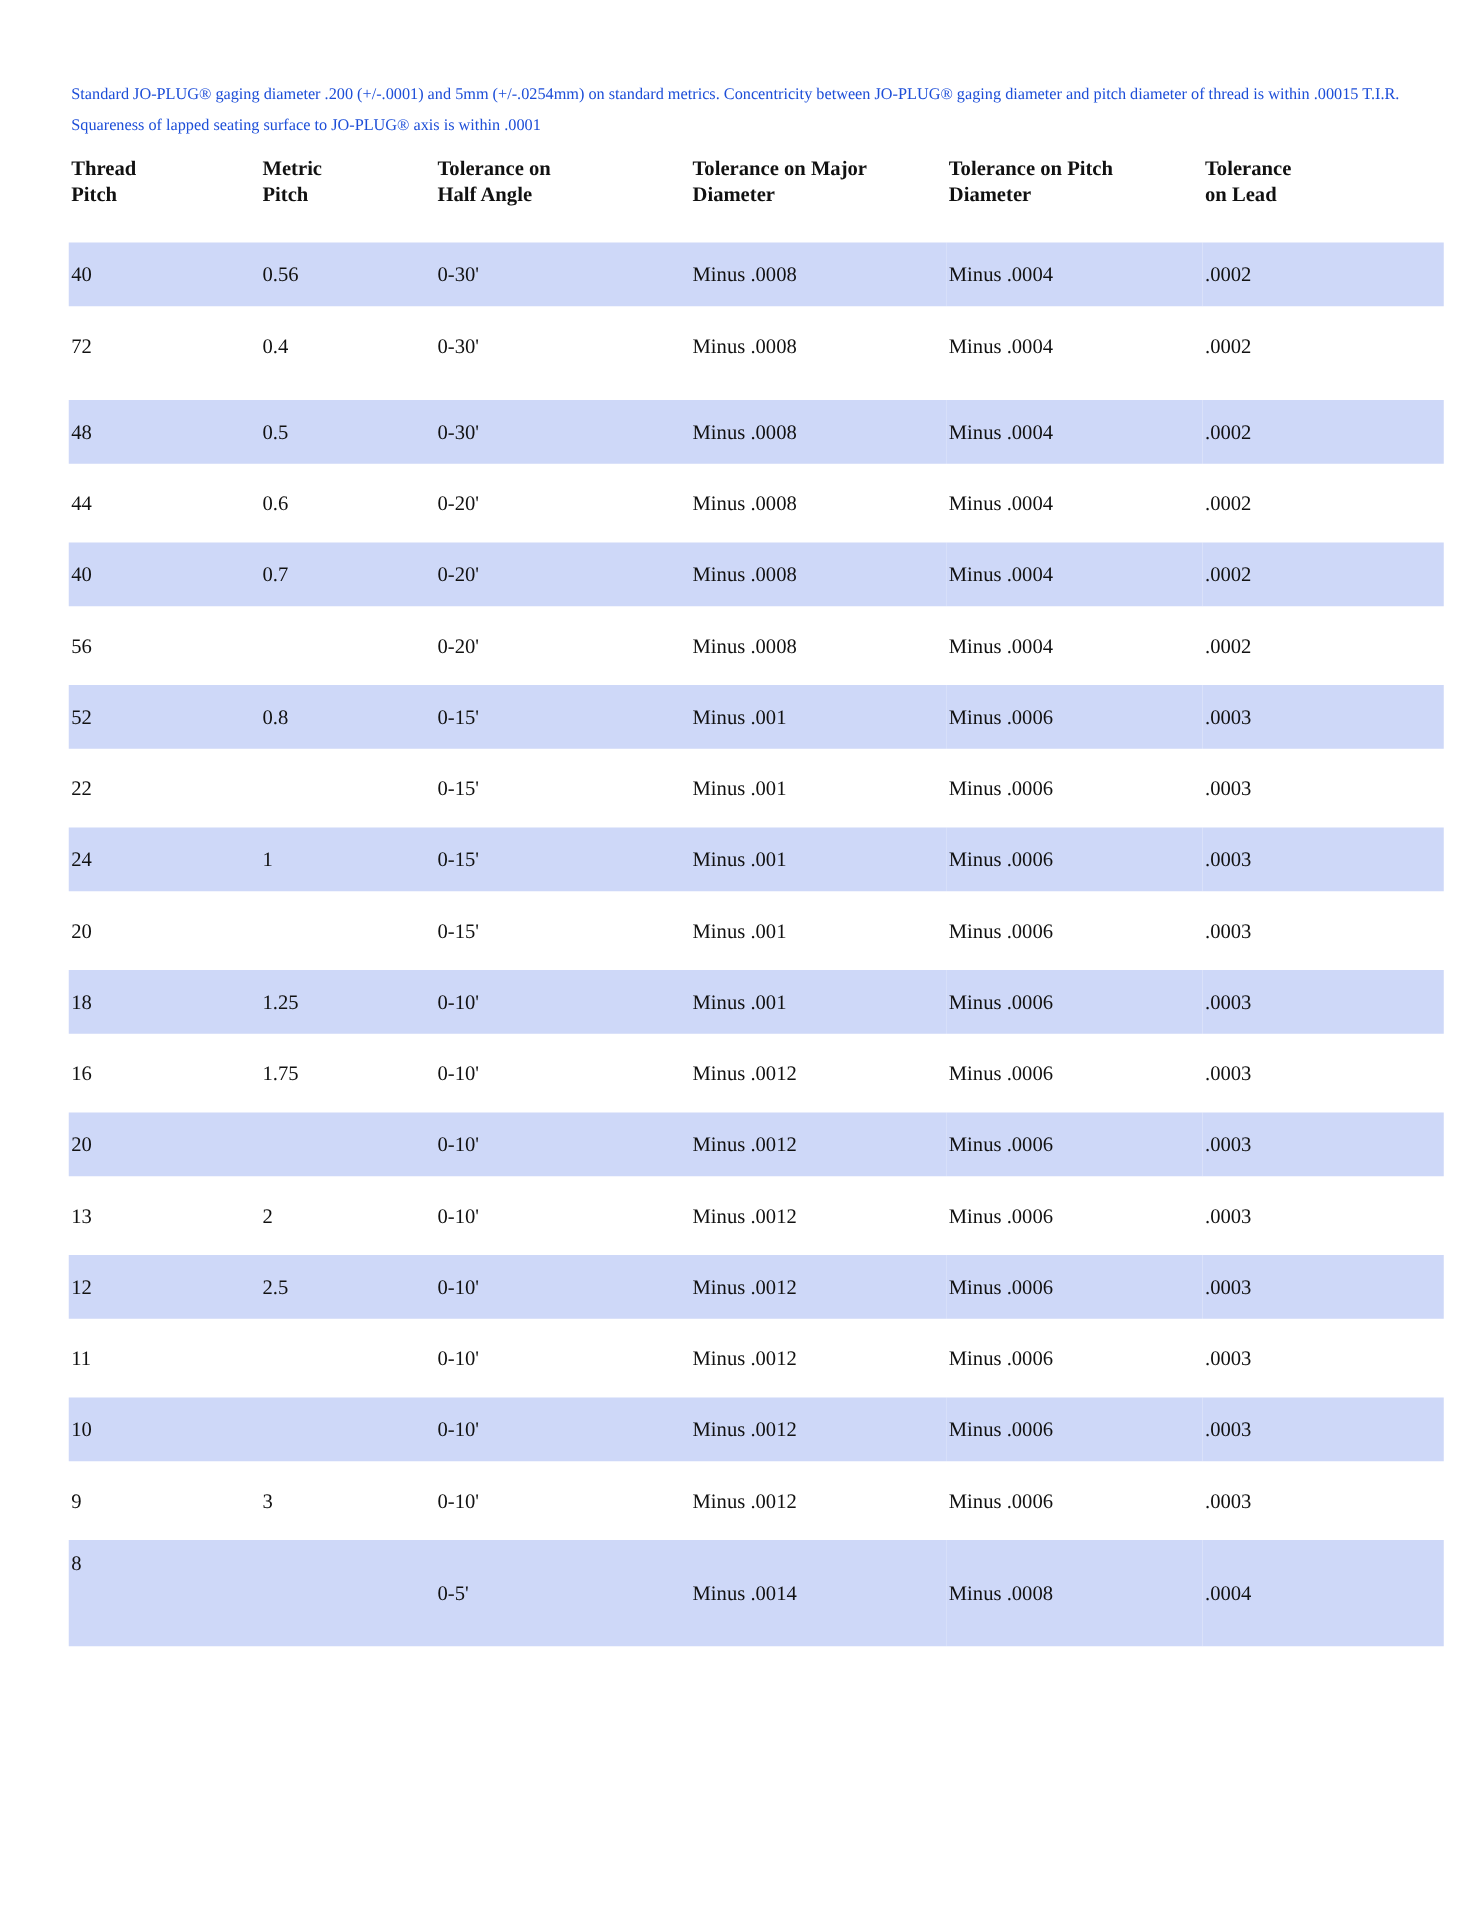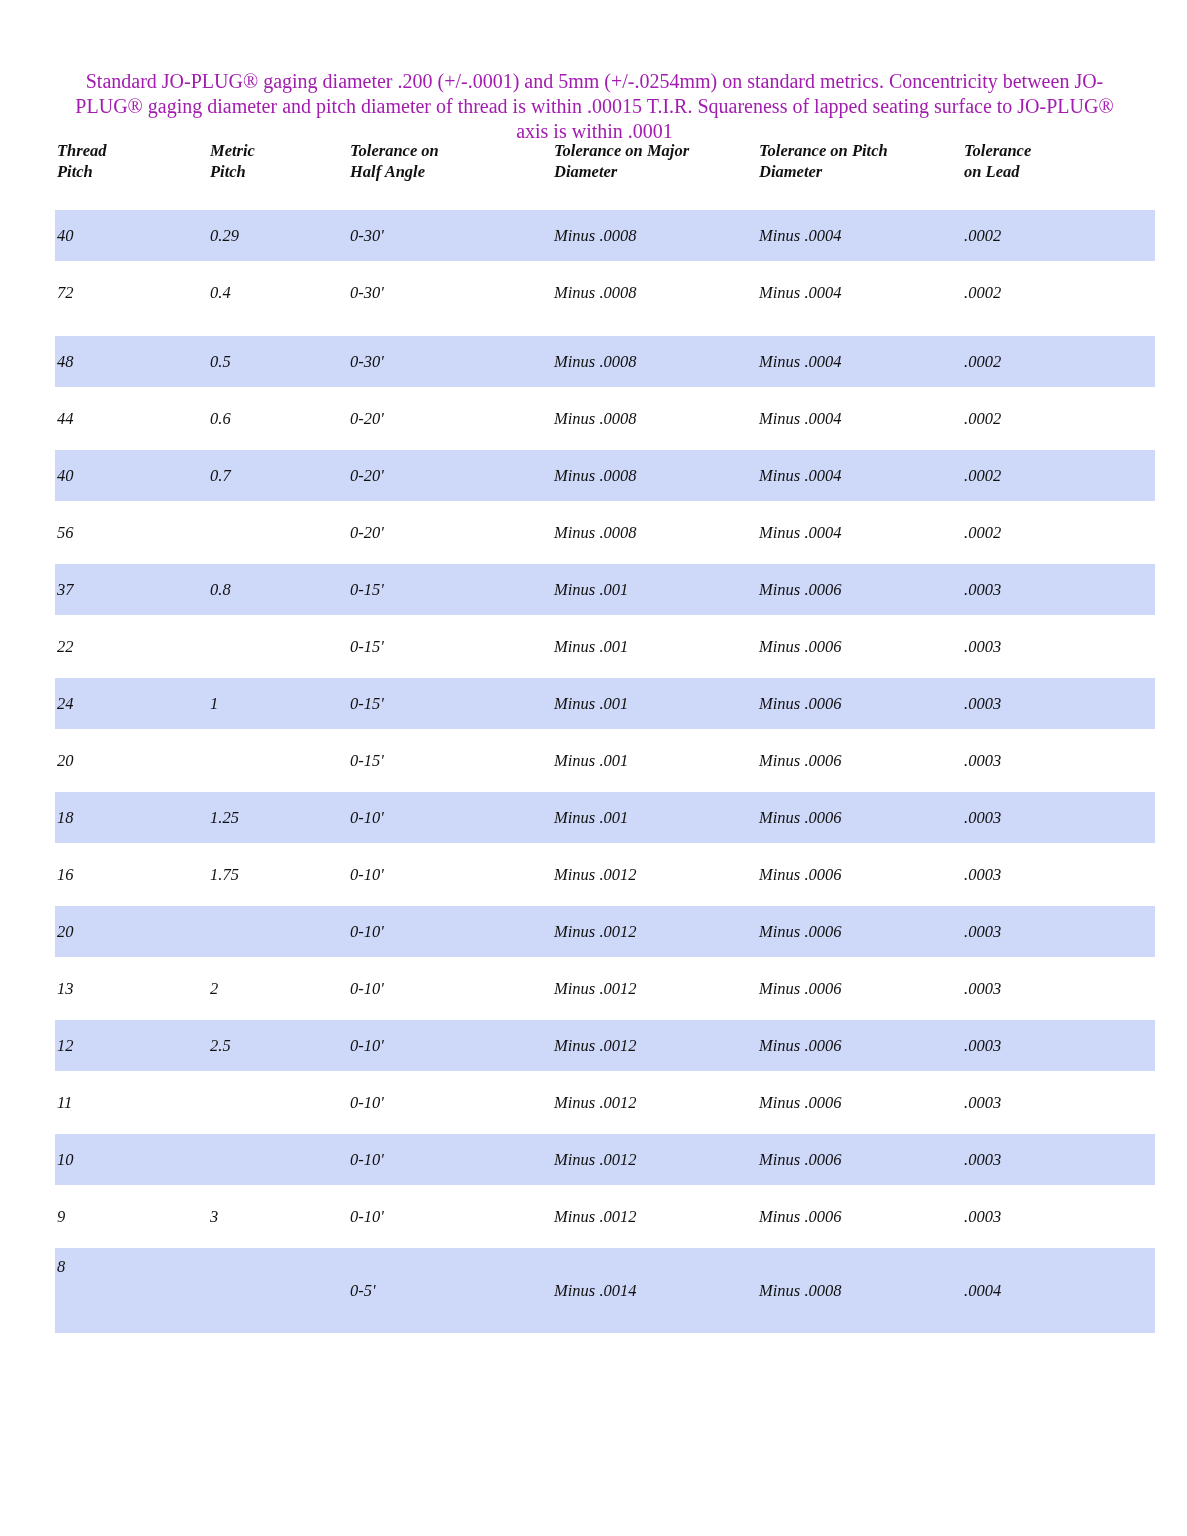--- a/index.html
+++ b/index.html
@@ -21,33 +21,32 @@
     height: 1536px;
     box-sizing: border-box;
   }
 
   
   .intro {
     position: absolute;
     left: 57px;
     top: 49px;
     width: 1075px;
-    font-size: 20px;
+    font-size: 13px;
     line-height: 25px;
-    color: #a21caf;
-    text-align: center;
+    color: #1d4ed8;
+    text-align: left;
   }
 
   
   .table-wrap {
     position: absolute;
     left: 55px;
-    top: 140px;
+    top: 124px;
     width: 1100px;
-    font-style: italic;
   }
   table.spec {
     border-collapse: collapse;
     width: 1100px;
     table-layout: fixed;
   }
   table.spec col.c0 { width: 153px; }
   table.spec col.c1 { width: 140px; }
   table.spec col.c2 { width: 204px; }
   table.spec col.c3 { width: 205px; }
@@ -122,21 +121,21 @@
 Diameter</th>
           <th>Tolerance on Pitch
 Diameter</th>
           <th>Tolerance
 on Lead</th>
         </tr>
       </thead>
       <tbody id="table-body">
           <tr class="shaded">
             <td>40</td>
-            <td>0.29</td>
+            <td>0.56</td>
             <td>0-30'</td>
             <td>Minus .0008</td>
             <td>Minus .0004</td>
             <td>.0002</td>
           </tr>
           <tr class="spacer">
             <td colspan="6"></td>
           </tr>
           <tr>
             <td>72</td>
@@ -193,21 +192,21 @@
             <td></td>
             <td>0-20'</td>
             <td>Minus .0008</td>
             <td>Minus .0004</td>
             <td>.0002</td>
           </tr>
           <tr class="spacer">
             <td colspan="6"></td>
           </tr>
           <tr class="shaded">
-            <td>37</td>
+            <td>52</td>
             <td>0.8</td>
             <td>0-15'</td>
             <td>Minus .001</td>
             <td>Minus .0006</td>
             <td>.0003</td>
           </tr>
           <tr class="spacer">
             <td colspan="6"></td>
           </tr>
           <tr>

